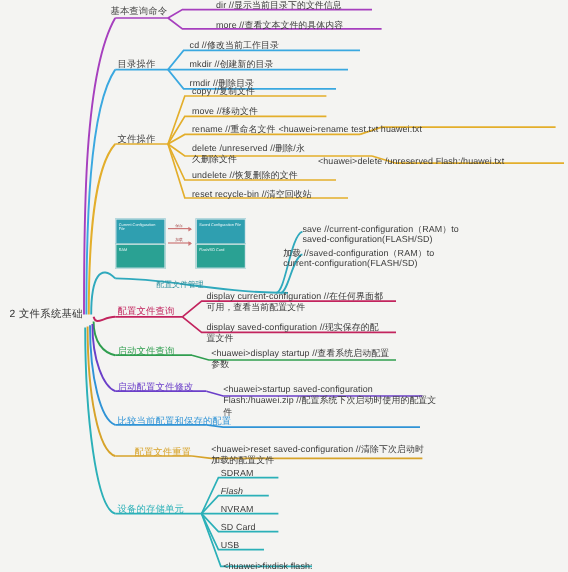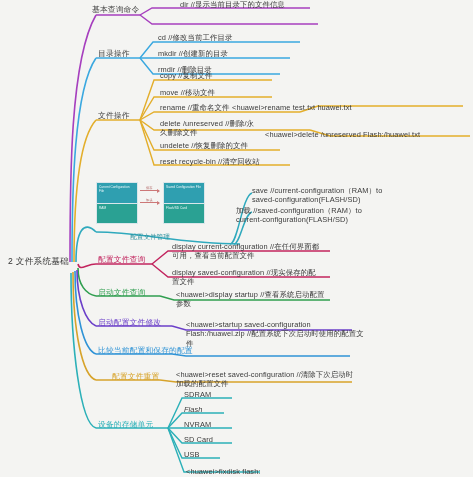--- a/index.html
+++ b/index.html
@@ -132,20 +132,21 @@
       <path d="M168,428 L182,443 L232,443" stroke="#2bb0b8"></path>
       <path d="M168,428 L182,458 L220,458" stroke="#2bb0b8"></path>
       <path d="M168,428 L184,472 L260,472" stroke="#2bb0b8"></path>
     </g>
   </svg>
 
   <div class="node root" style="left:8px;top:257px;">2 文件系统基础</div>
 
   <div class="node b1" style="left:92px;top:5px;">基本查询命令</div>
   <div class="node" style="left:180px;top:0px;">dir  //显示当前目录下的文件信息</div>
+  <div class="node" style="left:180px;top:16px;">more  //查看文本文件的具体内容</div>
 
   <div class="node b1" style="left:98px;top:49px;">目录操作</div>
   <div class="node" style="left:158px;top:33px;">cd   //修改当前工作目录</div>
   <div class="node" style="left:158px;top:49px;">mkdir  //创建新的目录</div>
   <div class="node" style="left:158px;top:65px;">rmdir  //删除目录</div>
 
   <div class="node b1" style="left:98px;top:111px;">文件操作</div>
   <div class="node" style="left:160px;top:71px;">copy   //复制文件</div>
   <div class="node" style="left:160px;top:88px;">move  //移动文件</div>
   <div class="node" style="left:160px;top:103px;">rename  //重命名文件</div>

